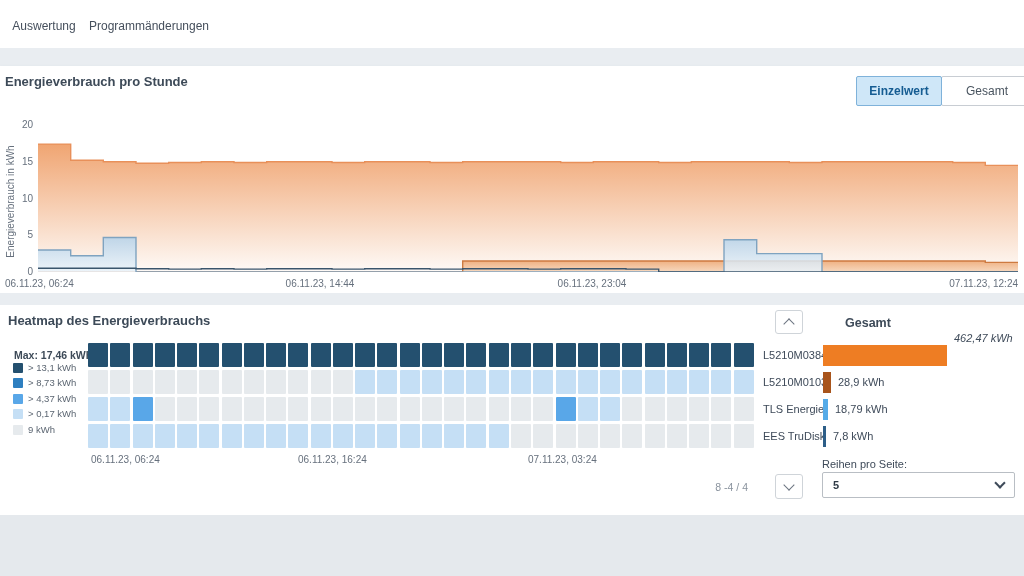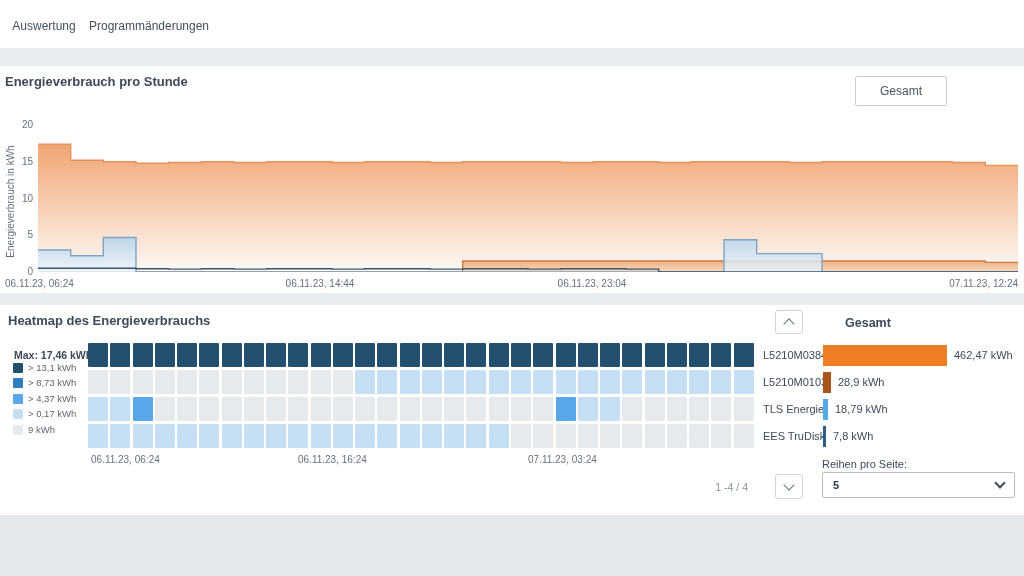--- a/index.html
+++ b/index.html
@@ -77,20 +77,21 @@
       <span>Programmänderungen</span>
     </div>
   </div>
   <div class="subband"></div>
 
   <div class="main">
 
     <div class="section-title" id="chart-title">Energieverbrauch pro Stunde</div>
 
     <div class="toggle-group">
+      <button class="tbtn tbtn-left active">Einzelwert</button>
       <button class="tbtn tbtn-right">Gesamt</button>
     </div>
 
     <div class="ylab">Energieverbrauch in kWh</div>
     <div id="yticks">
         <div class="ytick" style="top: 200px; left: 0px;">0</div>
         <div class="ytick" style="top: 163.25px; left: 0px;">5</div>
         <div class="ytick" style="top: 126.5px; left: 0px;">10</div>
         <div class="ytick" style="top: 89.75px; left: 0px;">15</div>
         <div class="ytick" style="top: 53px; left: 0px;">20</div>
@@ -277,30 +278,30 @@
         <div class="hm-xlabel" style="left: 528px;">07.11.23, 03:24</div>
       </div>
     <div id="hm-rowlabels">
         <div class="hm-rowlabel" style="top: 283px;">L5210M0384</div>
         <div class="hm-rowlabel" style="top: 310px;">L5210M0103</div>
         <div class="hm-rowlabel" style="top: 337px;">TLS Energie</div>
         <div class="hm-rowlabel" style="top: 364px;">EES TruDisk</div>
       </div>
     <div id="totals-bars">
         <div class="total-bar" style="left: 823px; top: 279px; width: 124px; background: rgb(238, 125, 35);"></div>
-        <div class="total-val" style="left: 954px; top: 283px;">462,47 kWh</div>
+        <div class="total-val" style="left: 954px; top: 266px; font-style: italic;">462,47 kWh</div>
         <div class="total-bar" style="left: 823px; top: 306px; width: 8px; background: rgb(168, 84, 27);"></div>
         <div class="total-val" style="left: 838px; top: 310px;">28,9 kWh</div>
         <div class="total-bar" style="left: 823px; top: 333px; width: 5px; background: rgb(85, 171, 232);"></div>
         <div class="total-val" style="left: 835px; top: 337px;">18,79 kWh</div>
         <div class="total-bar" style="left: 823px; top: 360px; width: 3px; background: rgb(45, 94, 136);"></div>
         <div class="total-val" style="left: 833px; top: 364px;">7,8 kWh</div>
       </div>
 
-    <div id="page-range">1 -4 / 4</div>
+    <div id="page-range">8 -4 / 4</div>
     <div class="icon-btn" id="page-btn">
       <span class="chev chev-down"></span>
     </div>
     <div id="rpp-label">Reihen pro Seite:</div>
     <div class="select">
       <span class="val">5</span>
       <span class="chev chev-down chev-dark"></span>
     </div>
 
   </div>

